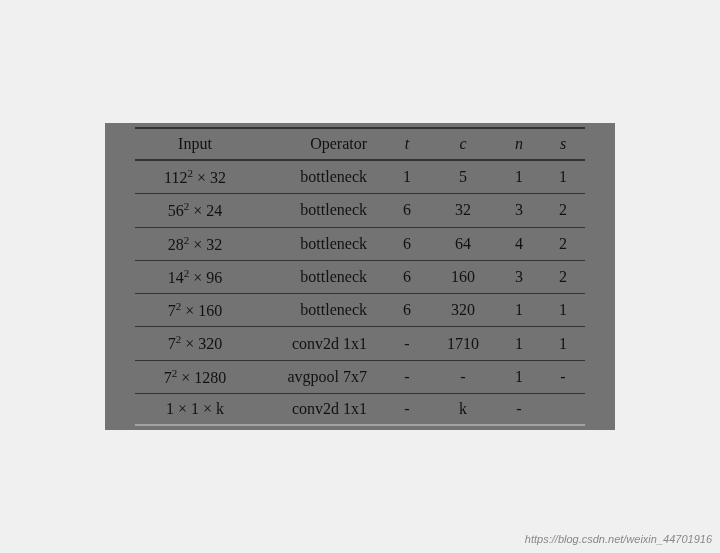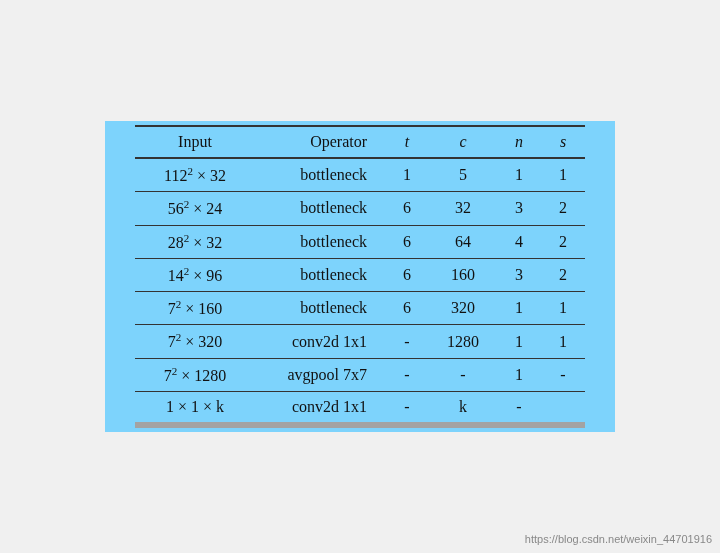--- a/index.html
+++ b/index.html
@@ -12,21 +12,21 @@
       background-color: #f0f0f0;
       display: flex;
       justify-content: center;
       align-items: center;
       width: 720px;
       height: 553px;
       font-family: "Times New Roman", Times, serif;
     }
 
     .table-container {
-      background-color: #7dd3fc;
+      background-color: #737373;
       padding: 4px 30px;
       border: none;
     }
 
     table {
       border-collapse: collapse;
       font-size: 16px;
       color: #111;
     }
 
@@ -48,21 +48,21 @@
       font-style: normal;
       font-weight: normal;
     }
 
     .header-row th {
       border-top: 2px solid #333;
       border-bottom: 2px solid #333;
     }
 
     .last-row td {
-      border-bottom: 6px solid #a3a3a3;
+      border-bottom: 2px solid #a3a3a3;
     }
 
     td.left-col, th.left-col {
       text-align: center;
       min-width: 120px;
     }
 
     td.op-col, th.op-col {
       text-align: right;
       min-width: 130px;
@@ -77,20 +77,21 @@
       font-size: 11px;
     }
 
     .watermark {
       position: fixed;
       bottom: 8px;
       right: 8px;
       font-size: 11px;
       color: #888;
       font-family: Arial, sans-serif;
+      font-style: italic;
     }
   </style>
 </head>
 <body>
 
 <div class="table-container">
   <table>
     <thead>
       <tr class="header-row">
         <th class="left-col plain">Input</th>
@@ -139,21 +140,21 @@
           <td class="op-col">bottleneck</td>
           <td class="num-col">6</td>
           <td class="num-col">320</td>
           <td class="num-col">1</td>
           <td class="num-col">1</td>
         </tr>
         <tr>
           <td class="left-col">7<sup>2</sup> × 320</td>
           <td class="op-col">conv2d 1x1</td>
           <td class="num-col">-</td>
-          <td class="num-col">1280</td>
+          <td class="num-col">1710</td>
           <td class="num-col">1</td>
           <td class="num-col">1</td>
         </tr>
         <tr>
           <td class="left-col">7<sup>2</sup> × 1280</td>
           <td class="op-col">avgpool 7x7</td>
           <td class="num-col">-</td>
           <td class="num-col">-</td>
           <td class="num-col">1</td>
           <td class="num-col">-</td>

